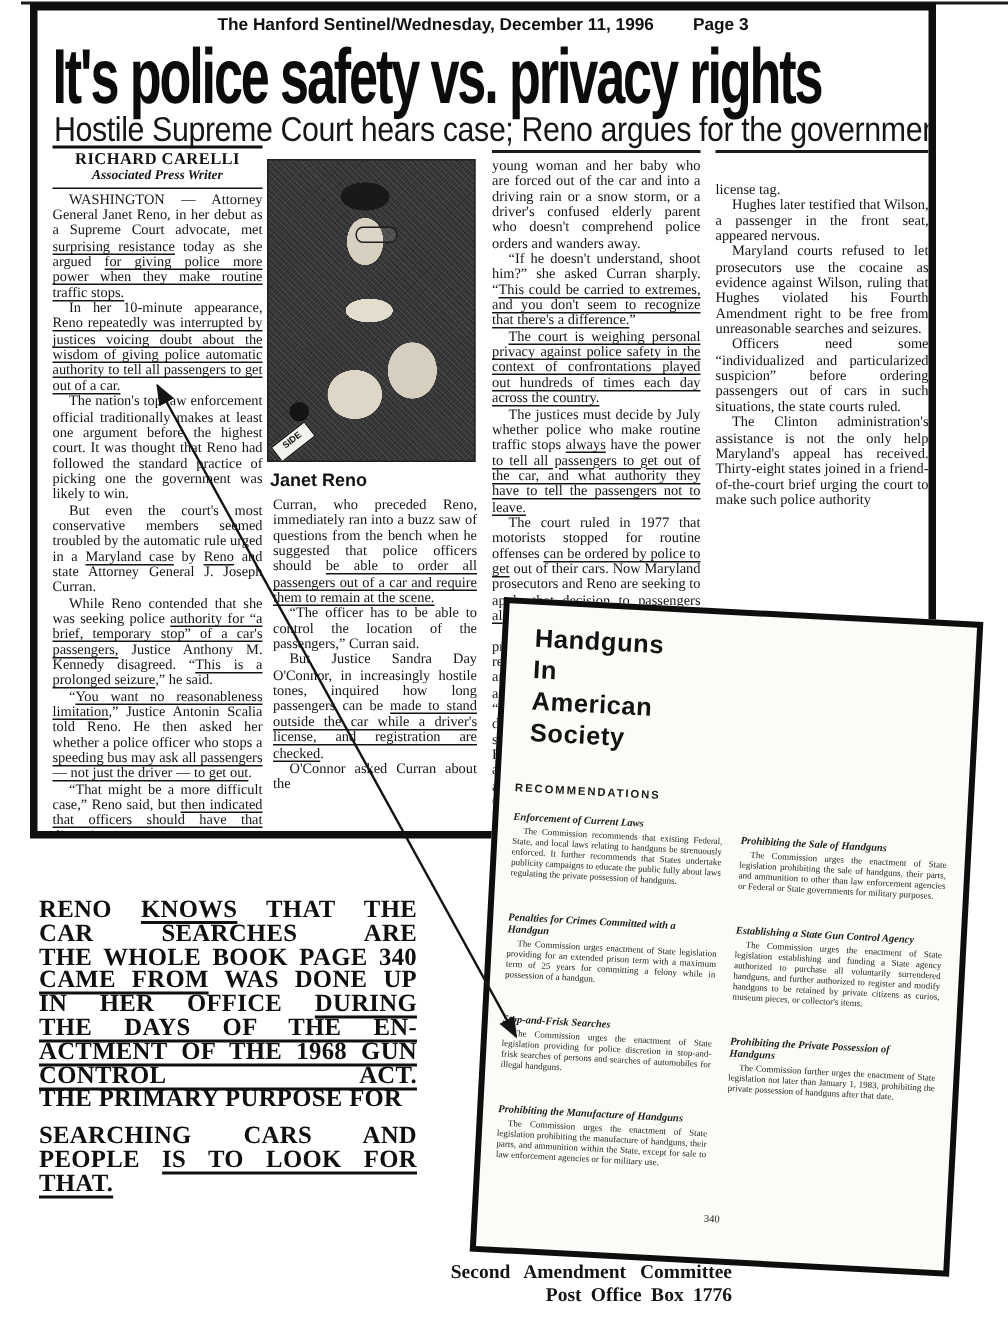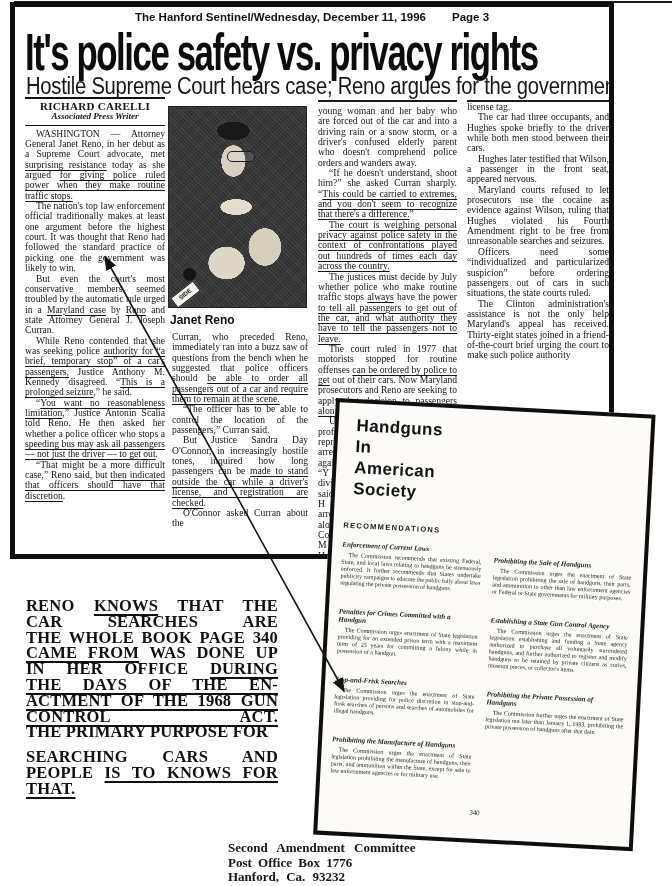--- a/index.html
+++ b/index.html
@@ -3,40 +3,40 @@
 <meta charset="utf-8">
 <style>
   html,body{margin:0;padding:0;}
   body{width:672px;height:886px;position:relative;background:#ffffff;overflow:hidden;
        font-family:"Liberation Serif",serif;color:#141414;}
 
   
   .top-scanline{position:absolute;left:14px;top:1px;right:0;height:2px;background:#1a1a1a;z-index:0;}
 
   
-  .clipping{position:absolute;left:10px;top:2px;width:604px;height:557px;
+  .clipping{position:absolute;left:20px;top:2px;width:604px;height:557px;
             border:5px solid #0f0f0f;box-sizing:border-box;background:#fff;overflow:hidden;z-index:1;}
   .masthead{position:absolute;left:0;top:4px;width:100%;text-align:center;
             font-family:"Liberation Sans",sans-serif;font-weight:bold;font-size:11.5px;color:#111;}
   .masthead .pg{margin-left:26px;}
   .headline{position:absolute;left:10px;top:15px;white-space:nowrap;
             font-family:"Liberation Sans",sans-serif;font-weight:bold;font-size:49px;
             letter-spacing:-2px;transform:scale(.71,1.06);transform-origin:0 0;color:#0c0c0c;}
   .subhead{position:absolute;left:11px;top:66px;white-space:nowrap;
            font-family:"Liberation Sans",sans-serif;font-size:23px;letter-spacing:-.3px;
            transform:scaleX(.88);transform-origin:0 0;color:#161616;}
 
   .ncol{position:absolute;font-size:9.6px;line-height:10.35px;text-align:justify;}
   .ncol p{margin:0;text-indent:11px;}
   .ncol p.fl, .ncol p:first-child{text-indent:0;}
   .col1{left:10px;top:90px;width:140px;height:380px;}
   .col1 p:first-child{text-indent:11px;} 
   .col2{left:157px;top:325px;width:136px;height:222px;}
   .col3{left:303px;top:93px;width:139px;height:456px;border-top:2px solid #1b1b1b;padding-top:4px;}
-  .col4{left:452px;top:93px;width:142px;height:456px;border-top:2px solid #1b1b1b;padding-top:0;}
+  .col4{left:452px;top:93px;width:142px;height:456px;border-top:2px solid #1b1b1b;padding-top:20px;}
   .col3frag div{height:10.35px;overflow:hidden;text-align:left;}
 
   .u{text-decoration:underline;text-decoration-thickness:1.4px;text-underline-offset:1.5px;}
 
   .byline{border-top:2.5px solid #111;border-bottom:1.5px solid #111;text-align:center;
           padding:2px 0 3px 0;margin-bottom:3px;}
   .byline .bname{font-weight:bold;font-size:11px;letter-spacing:.3px;display:block;text-indent:0;}
   .byline .brole{font-weight:bold;font-style:italic;font-size:9px;display:block;text-indent:0;}
 
   
@@ -76,21 +76,21 @@
 
   
   .annotation{position:absolute;left:26px;top:598px;width:252px;z-index:2;color:#101010;}
   .annotation p{margin:0;font-weight:bold;font-size:16.5px;line-height:15.8px;
                 letter-spacing:.2px;text-align:justify;text-align-last:justify;}
   .annotation p:nth-child(9), .annotation p:nth-child(13){text-align-last:left;}
   .annotation p:nth-child(10){margin-top:9px;}
   .annotation .u{text-decoration-thickness:1.8px;text-underline-offset:2.5px;}
 
   
-  .footer{position:absolute;left:228px;top:841px;width:260px;z-index:2;text-align:left;
+  .footer{position:absolute;left:228px;top:841px;width:260px;z-index:2;text-align:right;
           font-weight:bold;font-size:13px;line-height:14.5px;color:#151515;}
   .footer .f1{word-spacing:6px;}
   .footer .f2{word-spacing:3px;}
   .footer .f3{word-spacing:4px;}
 
   
   .arrow-svg{position:absolute;left:0;top:0;z-index:6;pointer-events:none;}
 </style>
 </head>
 <body>
@@ -103,21 +103,22 @@
   </div>
   <div class="headline">It's police safety vs. privacy rights</div>
   <div class="subhead">Hostile Supreme Court hears case; Reno argues for the government</div>
 
   <div class="ncol col1">
     <div class="byline">
       <span class="bname">RICHARD CARELLI</span>
       <span class="brole">Associated Press Writer</span>
     </div>
     <div>
-        <p><span>WASHINGTON — Attorney General Janet Reno, in her debut as a Supreme Court advocate, met </span><span class="u">surprising resistance</span><span> today as she argued </span><span class="u">for giving police ruled power when they make routine traffic stops.</span></p>
+        <p><span>WASHINGTON — Attorney General Janet Reno, in her debut as a Supreme Court advocate, met </span><span class="u">surprising resistance</span><span> today as she argued </span><span class="u">for giving police more power when they make routine traffic stops.</span></p>
+        <p><span>In her 10-minute appearance, </span><span class="u">Reno repeatedly was interrupted by justices voicing doubt about the wisdom of giving police automatic authority to tell all passengers to get out of a car.</span></p>
         <p><span>The nation's top law enforcement official traditionally makes at least one argument before the highest court. It was thought that Reno had followed the standard practice of picking one the government was likely to win.</span></p>
         <p><span>But even the court's most conservative members seemed troubled by the automatic rule urged in a </span><span class="u">Maryland case</span><span> by </span><span class="u">Reno</span><span> and state Attorney General J. Joseph Curran.</span></p>
         <p><span>While Reno contended that she was seeking police </span><span class="u">authority for “a brief, temporary stop” of a car's passengers,</span><span> Justice Anthony M. Kennedy disagreed. “</span><span class="u">This is a prolonged seizure</span><span>,” he said.</span></p>
         <p><span>“</span><span class="u">You want no reasonableness limitation</span><span>,” Justice Antonin Scalia told Reno. He then asked her whether a police officer who stops a </span><span class="u">speeding bus may ask all passengers — not just the driver — to get out</span><span>.</span></p>
         <p><span>“That might be a more difficult case,” Reno said, but </span><span class="u">then indicated that officers should have that discretion</span><span>.</span></p>
       </div>
   </div>
 
   <div class="photo">
     <div class="glasses"></div>
@@ -154,21 +155,20 @@
         <div>arre</div>
         <div>alon</div>
         <div>Cou</div>
         <div>M</div>
         <div>Hu</div>
       </div>
   </div>
 
   <div class="ncol col4">
       <p><span>license tag.</span></p>
-      <p><span>The car had three occupants, and Hughes spoke briefly to the driver while both men stood between their cars.</span></p>
       <p><span>Hughes later testified that Wilson, a passenger in the front seat, appeared nervous.</span></p>
       <p><span>Maryland courts refused to let prosecutors use the cocaine as evidence against Wilson, ruling that Hughes violated his Fourth Amendment right to be free from unreasonable searches and seizures.</span></p>
       <p><span>Officers need some “individualized and particularized suspicion” before ordering passengers out of cars in such situations, the state courts ruled.</span></p>
       <p><span>The Clinton administration's assistance is not the only help Maryland's appeal has received. Thirty-eight states joined in a friend-of-the-court brief urging the court to make such police authority</span></p>
     </div>
 </div>
 
 <div class="bookpage">
   <div class="bp-title">
       <div>Handguns</div>
@@ -216,28 +216,27 @@
     <p><span>RENO </span><span class="u">KNOWS</span><span> THAT THE</span></p>
     <p><span>CAR SEARCHES ARE</span></p>
     <p><span>THE WHOLE BOOK PAGE 340</span></p>
     <p><span class="u">CAME FROM</span><span> WAS DONE UP</span></p>
     <p><span>IN HER OFFICE </span><span class="u">DURING</span></p>
     <p><span class="u">THE DAYS OF THE EN-</span></p>
     <p><span class="u">ACTMENT OF THE 1968 GUN</span></p>
     <p><span class="u">CONTROL ACT.</span></p>
     <p><span>THE PRIMARY PURPOSE FOR</span></p>
     <p><span>SEARCHING CARS AND</span></p>
-    <p><span>PEOPLE </span><span class="u">IS TO KNOWS FOR</span></p>
+    <p><span>PEOPLE </span><span class="u">IS TO LOOK FOR</span></p>
     <p><span class="u">THAT.</span></p>
   </div>
 
 <div class="footer">
   <div class="f1">Second Amendment Committee</div>
   <div class="f2">Post Office Box 1776</div>
-  <div class="f3">Hanford, Ca. 93232</div>
 </div>
 
 <svg class="arrow-svg" width="672" height="886" viewBox="0 0 672 886">
   <defs>
     <marker id="ah-end" markerWidth="10" markerHeight="8" refX="8" refY="3.5" orient="auto">
       <path d="M0,0 L9,3.5 L0,7 Z" fill="#141414"></path>
     </marker>
     <marker id="ah-start" markerWidth="10" markerHeight="8" refX="8" refY="3.5" orient="auto-start-reverse">
       <path d="M0,0 L9,3.5 L0,7 Z" fill="#141414"></path>
     </marker>

